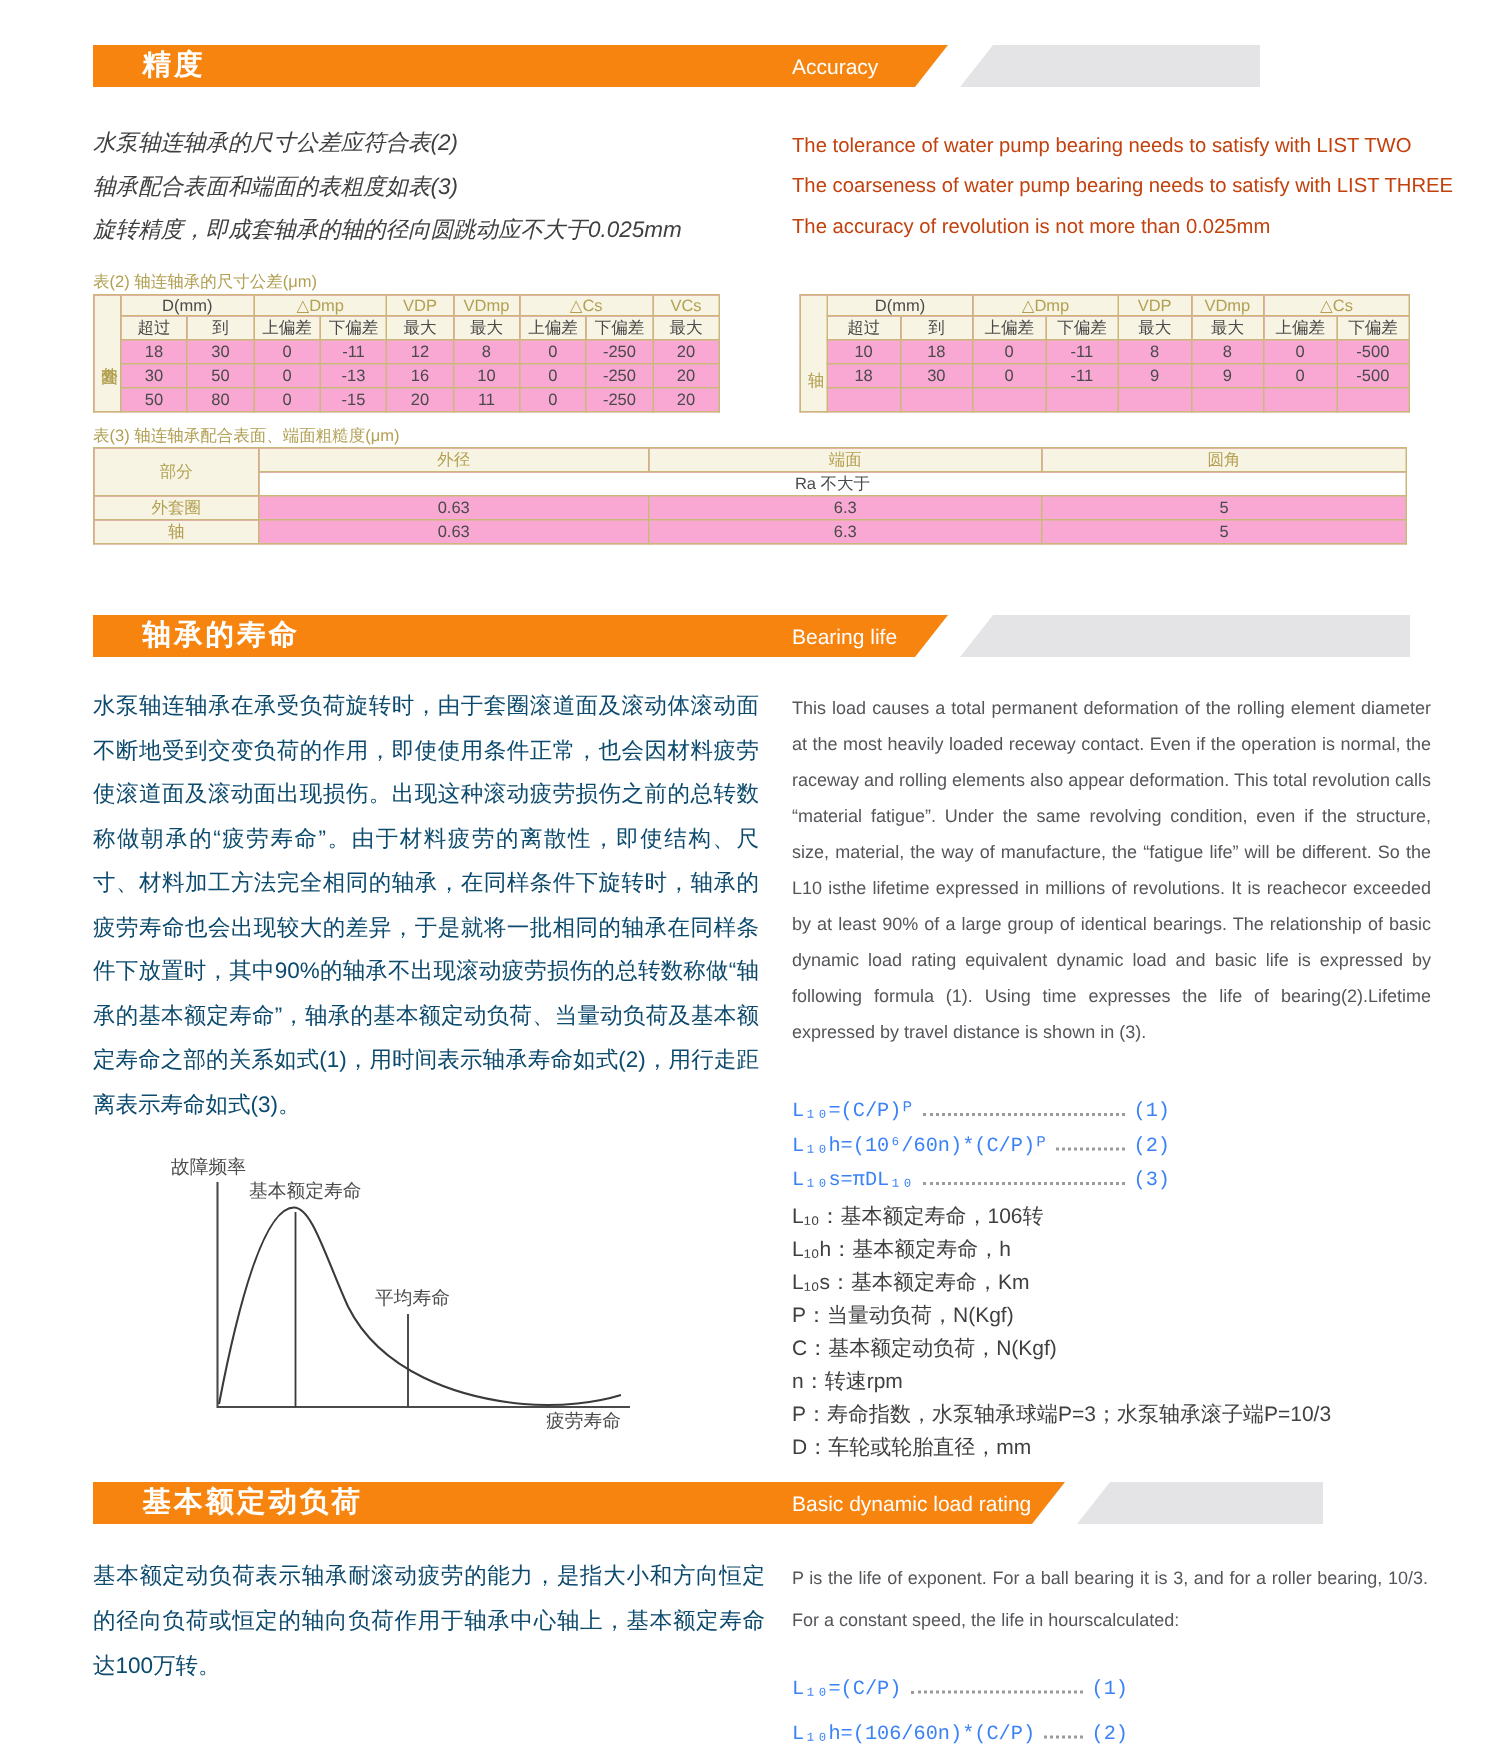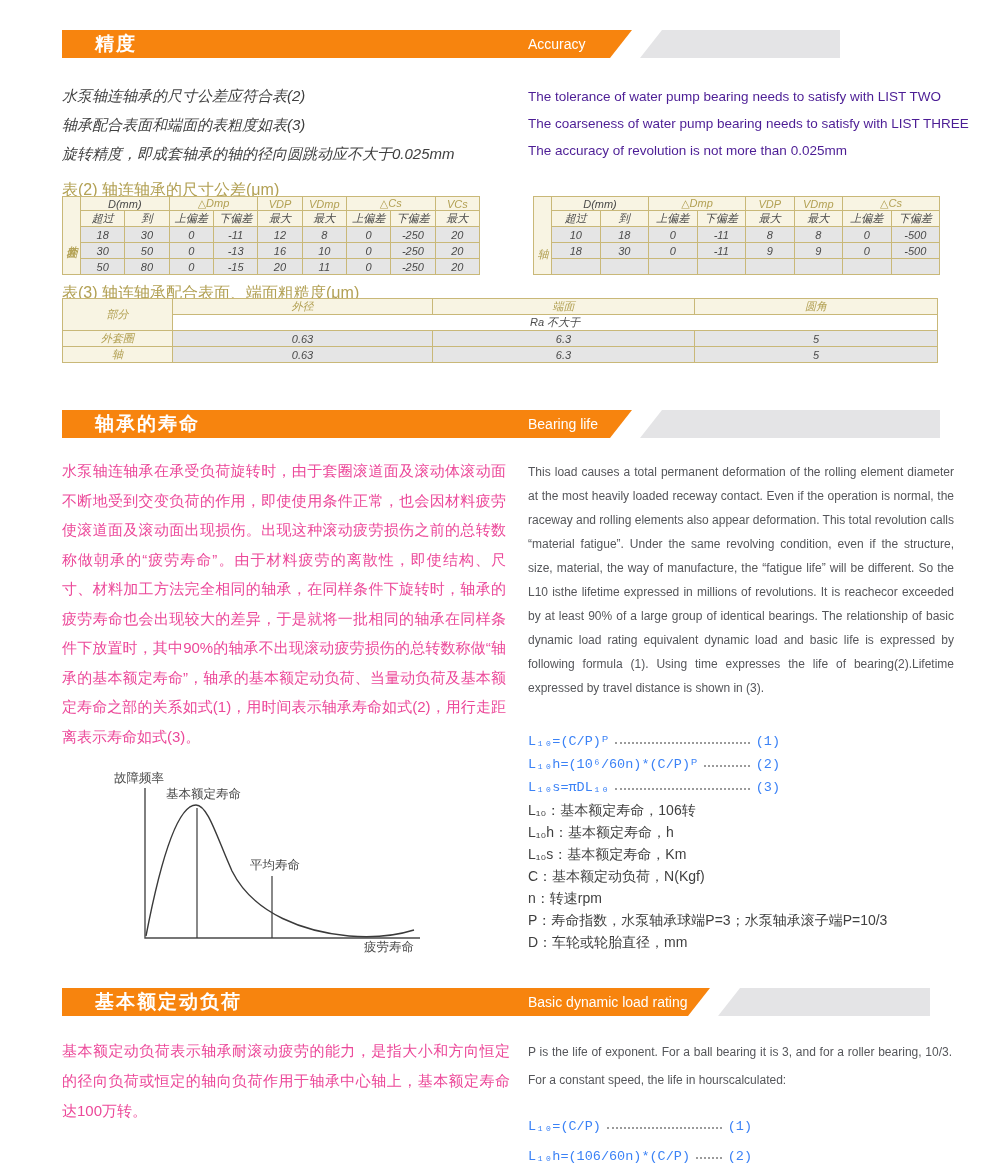--- a/index.html
+++ b/index.html
@@ -12,27 +12,27 @@
             clip-path:polygon(0 0,100% 0,calc(100% - 22px) 100%,0 100%);}
   .b-gray{position:absolute;top:0;right:0;height:28px;background:#E4E4E6;
           clip-path:polygon(22px 0,100% 0,100% 100%,0 100%);}
   .b-zh{position:absolute;left:33px;top:0;line-height:28px;color:#fff;font-size:19px;
         font-weight:bold;letter-spacing:2px;white-space:nowrap;}
   .b-en{position:absolute;left:466px;top:0;line-height:28px;color:#fff;font-size:14px;white-space:nowrap;}
 
   
   .abs{position:absolute;}
   .zh-line{font-size:15px;line-height:29px;color:#3F3F3F;white-space:nowrap;font-style:italic;}
-  .en-line{font-size:13.5px;line-height:27px;color:#4c1d95;white-space:nowrap;}
-  .zh-para{font-size:15px;line-height:29.5px;color:#ec4899;text-align:justify;}
+  .en-line{font-size:13.5px;line-height:27px;color:#c2410c;white-space:nowrap;}
+  .zh-para{font-size:15px;line-height:29.5px;color:#0c4a6e;text-align:justify;}
   .en-para{font-size:12px;line-height:24px;color:#55565A;text-align:justify;}
 
   
-  .caption{font-size:16px;color:#B2A053;white-space:nowrap;}
-  table{border-collapse:collapse;table-layout:fixed;position:absolute;background:#e5e5e5;font-style:italic;}
+  .caption{font-size:11px;color:#B2A053;white-space:nowrap;}
+  table{border-collapse:collapse;table-layout:fixed;position:absolute;background:#f9a8d4;}
   td{border:1px solid #C9B878;text-align:center;font-size:11px;color:#4A4A4A;
      padding:0;height:15px;overflow:hidden;white-space:nowrap;}
   .hd{background:#F8F4E3;}
   .tan{color:#B2A053;margin-top:16px;}
   .grow td{height:13px;}
   .side{background:#F8F4E3;}
   .vtext{writing-mode:vertical-rl;text-orientation:upright;font-size:11px;color:#B2A053;letter-spacing:1px;}
   .ra{background:#fff;color:#4A4A4A;}
 
   
@@ -261,39 +261,40 @@
     </div>
     <div class="frow">
       <span>L₁₀s=πDL₁₀</span>
       <span class="leader"></span>
       <span>(3)</span>
     </div>
     <div style="margin-top:4px;">
       <div class="note">L₁₀：基本额定寿命，106转</div>
       <div class="note">L₁₀h：基本额定寿命，h</div>
       <div class="note">L₁₀s：基本额定寿命，Km</div>
+      <div class="note">P：当量动负荷，N(Kgf)</div>
       <div class="note">C：基本额定动负荷，N(Kgf)</div>
       <div class="note">n：转速rpm</div>
       <div class="note">P：寿命指数，水泵轴承球端P=3；水泵轴承滚子端P=10/3</div>
       <div class="note">D：车轮或轮胎直径，mm</div>
     </div>
   </div>
 
   <svg class="abs" style="top:752px;left:92px;" width="410" height="215" viewBox="0 0 410 215">
     <text x="22" y="30">故障频率</text>
     <path d="M53,36 L53,186 L328,186" fill="none" stroke="#4A4A4A" stroke-width="1.4"></path>
     <path d="M54,184 C64,132 82,53 104,53 C116,53 125,86 140,119 C162,163 214,180 257,184 C282,186 306,183 322,178" fill="none" stroke="#3A3A3A" stroke-width="1.4"></path>
     <line x1="105" y1="56" x2="105" y2="186" stroke="#3A3A3A" stroke-width="1.2"></line>
     <line x1="180" y1="124" x2="180" y2="186" stroke="#3A3A3A" stroke-width="1.2"></line>
     <text x="74" y="46">基本额定寿命</text>
     <text x="158" y="117">平均寿命</text>
     <text x="272" y="199">疲劳寿命</text>
   </svg>
 
-  <div class="banner" style="top:988px;width:820px;padding-left:48px;">
+  <div class="banner" style="top:988px;width:820px;">
     <div class="b-orange" style="width:648px;"></div>
     <div class="b-gray" style="left:656px;"></div>
     <div class="b-zh">基本额定动负荷</div>
     <div class="b-en">Basic dynamic load rating</div>
   </div>
 
   <div class="abs zh-para" style="top:1036px;left:62px;width:448px;line-height:30px;">基本额定动负荷表示轴承耐滚动疲劳的能力，是指大小和方向恒定的径向负荷或恒定的轴向负荷作用于轴承中心轴上，基本额定寿命达100万转。</div>
 
   <div class="abs" style="top:1038px;left:528px;width:424px;">
     <div class="en-para" style="line-height:28px;">P is the life of exponent. For a ball bearing it is 3, and for a roller bearing, 10/3. For a constant speed, the life in hourscalculated:</div>

